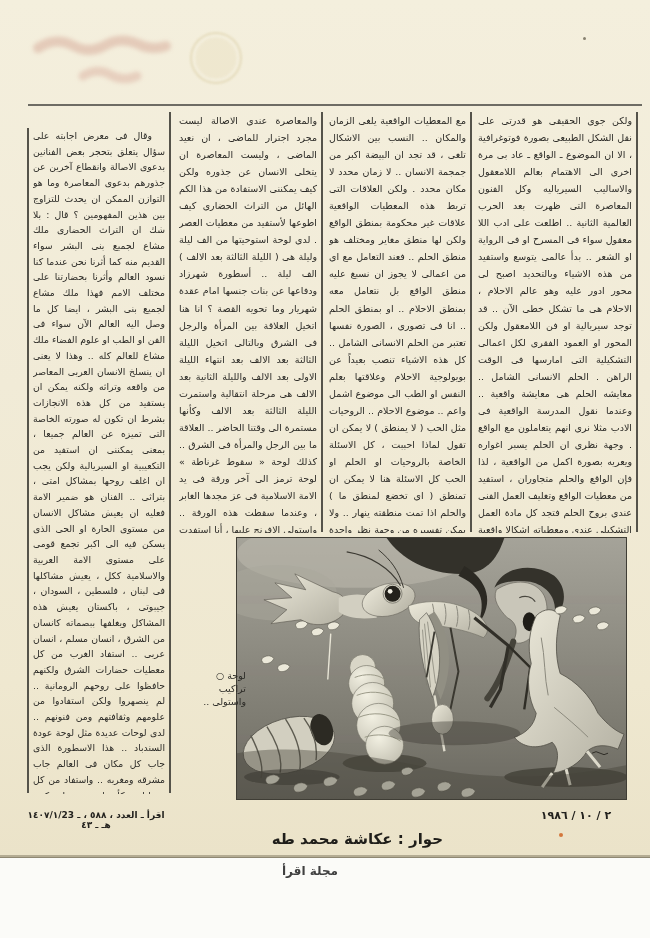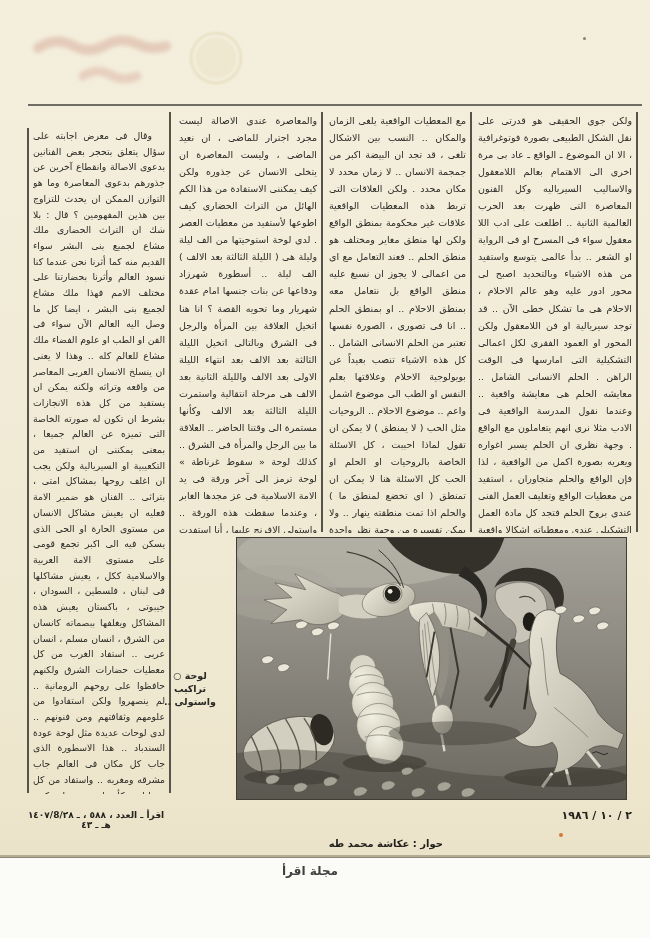--- a/index.html
+++ b/index.html
@@ -44,34 +44,34 @@
   .c3{left:179px;top:112px;width:138px;height:421px;font-size:9.5px;line-height:17.05px;}
   .c4{left:33px;top:128px;width:132px;height:666px;font-size:9.3px;line-height:15.7px;}
 
   .photo{
     position:absolute;left:236px;top:537px;width:391px;height:263px;
     border:1px solid #3f3d35;box-sizing:border-box;background:#8b897f;
   }
   .photo svg{display:block;width:100%;height:100%;}
 
   .caption{
-    position:absolute;left:160px;top:669px;width:60px;
-    direction:rtl;text-align:center;font-size:9.5px;font-weight:bold;color:#2b2a26;line-height:13px;
+    position:absolute;left:186px;top:669px;width:60px;
+    direction:rtl;text-align:right;font-size:9.5px;font-weight:normal;color:#2b2a26;line-height:13px;
   }
   .photo-date{
     position:absolute;left:520px;top:809px;width:112px;
-    direction:rtl;text-align:right;font-size:11px;font-weight:bold;color:#23221e;letter-spacing:1px;
+    direction:rtl;text-align:center;font-size:11px;font-weight:bold;color:#23221e;letter-spacing:1px;
   }
   .issue-footer{
     position:absolute;left:22px;top:810px;width:148px;
     direction:rtl;text-align:center;font-size:9px;font-weight:bold;color:#23221e;
   }
   .byline{
     position:absolute;left:243px;top:830px;width:200px;
-    direction:rtl;text-align:right;font-size:10px;font-weight:bold;color:#1f1e1a;margin-top:8px;
+    direction:rtl;text-align:right;font-size:15px;font-weight:bold;color:#1f1e1a;
   }
   .mag-label{
     position:absolute;left:255px;top:864px;width:110px;
     direction:rtl;text-align:center;font-size:12px;font-weight:bold;color:#404040;
   }
 </style>
 </head>
 <body>
 
 <div class="sheet"></div>
@@ -222,17 +222,17 @@
   </svg>
 </div>
 
 <div class="caption">
   <div>لوحة ○</div>
   <div>تراكيب واستولى ..</div>
 </div>
 
 <div class="photo-date">٢ / ١٠ / ١٩٨٦</div>
 
-<div class="issue-footer">اقرأ ـ العدد ، ٥٨٨ ، ـ ١٤٠٧/8/٢٨ هـ ـ ٤٣</div>
+<div class="issue-footer">اقرأ ـ العدد ، ٥٨٨ ، ـ ١٤٠٧/١/23 هـ ـ ٤٣</div>
 
 <div class="byline">حوار : عكاشة محمد طه</div>
 
 <div class="mag-label">مجلة اقرأ</div>
 
 </body></html>

